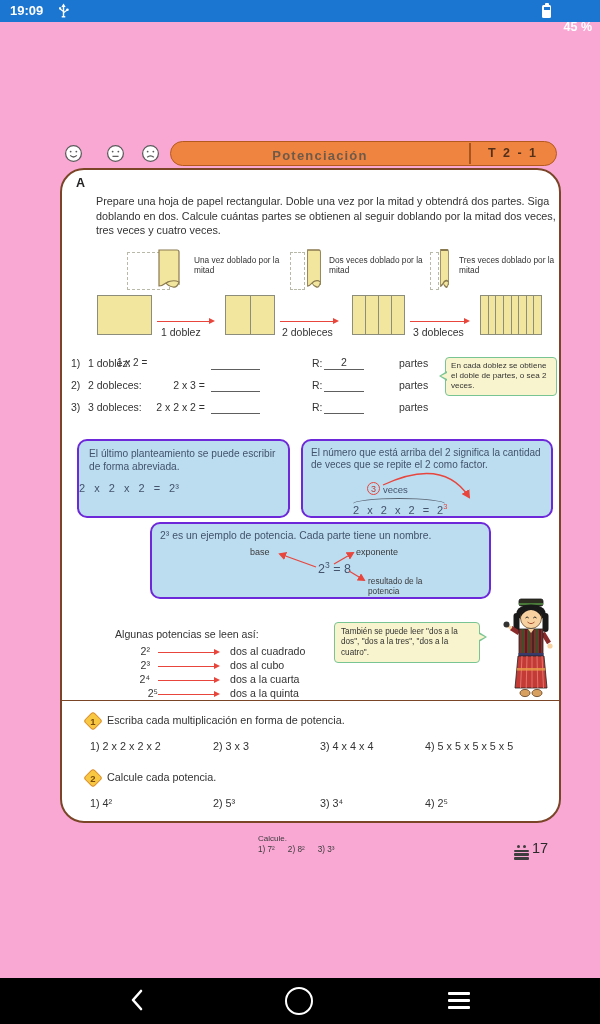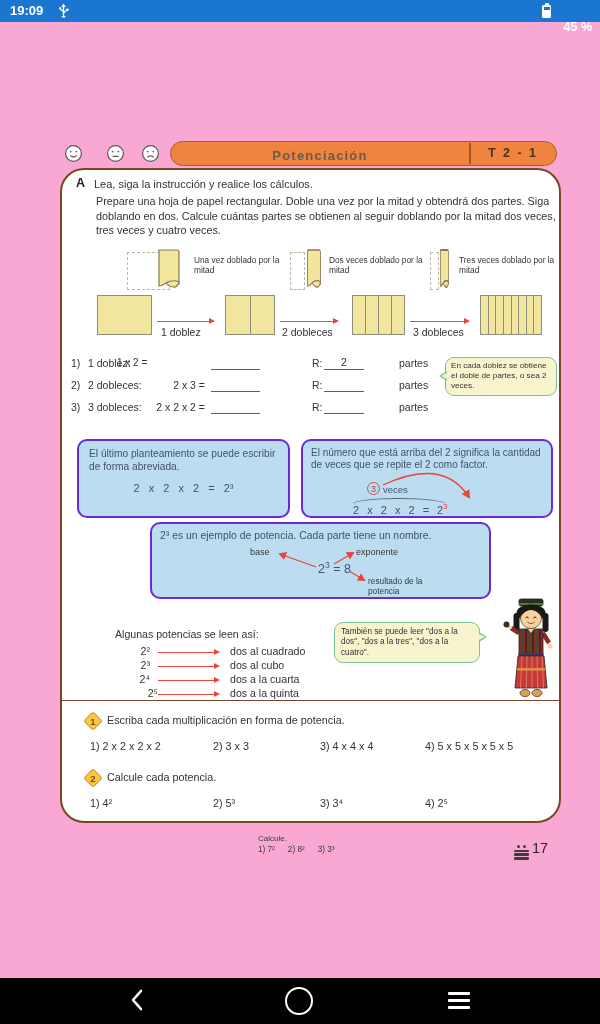--- a/index.html
+++ b/index.html
@@ -42,21 +42,21 @@
   .yrect { background:#f2e69e; border:1.5px solid #8d8d7c; box-sizing:border-box; display:flex; }
   .yrect i { flex:1; border-right:1px solid #8d8d7c; } .yrect i:last-child { border-right:none; }
 
   .rarrow { position:absolute; height:0; border-top:1.5px solid #e8453c; }
   .rarrow:after { content:""; position:absolute; right:-2px; top:-4px; width:0; height:0;
                   border-left:6.5px solid #e8453c; border-top:3.2px solid transparent; border-bottom:3.2px solid transparent; }
 
   .blank { position:absolute; border-bottom:1.3px solid #5e5e5e; height:14px; box-sizing:border-box;
            text-align:center; font-size:10.5px; }
 
-  .callout { background:#f8f4cd; border:1.4px solid #79c493; border-radius:9px; box-sizing:border-box; }
+  .callout { background:#f8f4cd; border:1.4px solid #79c493; border-radius:4px; box-sizing:border-box; }
   .tail-l { position:absolute; left:-7px; top:13px; width:0; height:0;
             border-top:5px solid transparent; border-bottom:5px solid transparent; border-right:8px solid #79c493; }
   .tail-l:after { content:""; position:absolute; left:2px; top:-3.5px; width:0; height:0;
             border-top:3.5px solid transparent; border-bottom:3.5px solid transparent; border-right:6px solid #f8f4cd; }
   .tail-r { position:absolute; right:-8px; top:9px; width:0; height:0;
             border-top:5px solid transparent; border-bottom:5px solid transparent; border-left:8px solid #79c493; }
   .tail-r:after { content:""; position:absolute; right:2px; top:-3.5px; width:0; height:0;
             border-top:3.5px solid transparent; border-bottom:3.5px solid transparent; border-left:6px solid #f8f4cd; }
 
   .bluebox { background:#bcdcf0; border:2px solid #6d28d9; border-radius:10px; box-sizing:border-box; color:#42536b; }
@@ -118,21 +118,20 @@
 
     <div class="banner">
       <span class="banner-title">Potenciación</span>
       <span class="banner-div"></span>
       <span class="banner-tag">T  2 - 1</span>
     </div>
 
     <div class="mainbox">
 
       <span style="left:14px; top:6px; font-size:12.5px; font-weight:bold; color:#222">A</span>
-      <span class="t" style="left:32px; top:7px; font-size:11px">Lea, siga la instrucción y realice los cálculos.</span>
       <div class="t" style="left:34px; top:24px; width:462px">Prepare una hoja de papel rectangular. Doble una vez por la mitad y obtendrá dos partes. Siga doblando en dos. Calcule cuántas partes se obtienen al seguir doblando por la mitad dos veces, tres veces y cuatro veces.</div>
 
       <div class="dashrect" style="left:65px; top:82px; width:43px; height:38px"></div>
       <svg style="left:93px; top:77px; position:absolute" width="28" height="46" viewBox="0 0 28 46" preserveAspectRatio="none">
         <path d="M4 3 h18 q2 0 2 2 v32 q-8 -4 -13 -1 q-4 3 -7 3 z" fill="#f2e69e" stroke="#8a7a50" stroke-width="1.2"></path>
         <path d="M11 36 q7 -4 13 -1 q-2 6 -6 5 q-5 -1 -7 -4" fill="#f2e69e" stroke="#8a7a50" stroke-width="1.1"></path>
       </svg>
       <div class="small" style="left:132px; top:85px; width:88px; position:absolute">Una vez doblado por la mitad</div>
 
       <div class="dashrect" style="left:228px; top:82px; width:15px; height:38px"></div>
@@ -207,21 +206,21 @@
         <span class="t" style="position:absolute; left:337px; font-size:10.5px">partes</span>
       </div>
 
       <div class="callout" style="left:383px; top:187px; width:112px; padding:3px 5px; position:absolute">
         <span class="tail-l"></span>
         <div style="font-size:8.1px; line-height:10.2px">En cada doblez se obtiene el doble de partes, o sea 2 veces.</div>
       </div>
 
       <div class="bluebox" style="left:15px; top:269px; width:213px; height:79px">
         <div class="bb-text">El último planteamiento se puede escribir de forma abreviada.</div>
-        <div class="formula" style="text-align:center; margin-top:8px">2 x 2 x 2 = 2³</div>
+        <div class="formula" style="text-align:left; margin-top:8px">2 x 2 x 2 = 2³</div>
       </div>
 
       <div class="bluebox" style="left:239px; top:269px; width:252px; height:79px">
         <div class="bb-text" style="font-size:10px; line-height:12.2px; padding:6px 8px 0 8px">El número que está arriba del 2 significa la cantidad de veces que se repite el 2 como factor.</div>
         <span style="position:absolute; left:64px; top:41px; width:13px; height:13px; border:1.3px solid #e8453c; border-radius:50%;
                      font-size:9px; color:#c03a30; display:flex; align-items:center; justify-content:center; box-sizing:border-box">3</span>
         <span style="position:absolute; left:80px; top:43px; font-size:9.5px; color:#42536b">veces</span>
         <div style="position:absolute; left:50px; top:57px; width:92px; height:6px; border-top:1.3px solid #55606e; border-radius:60% 60% 0 0/100% 100% 0 0"></div>
         <div class="formula" style="position:absolute; left:50px; top:61px; word-spacing:5px"><span>2 x 2 x 2 = 2</span><sup style="color:#e8453c">3</sup></div>
         <svg style="position:absolute; left:0; top:0" width="248" height="75" viewBox="0 0 248 75">

